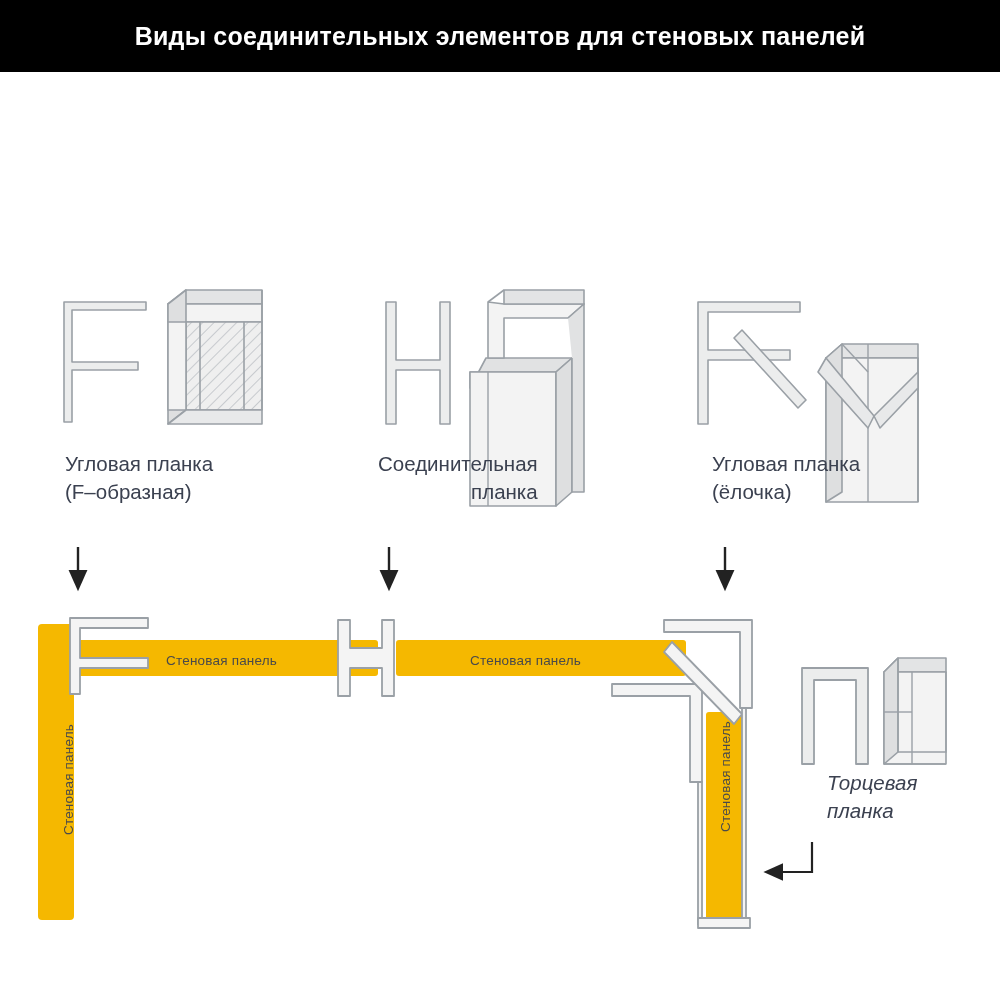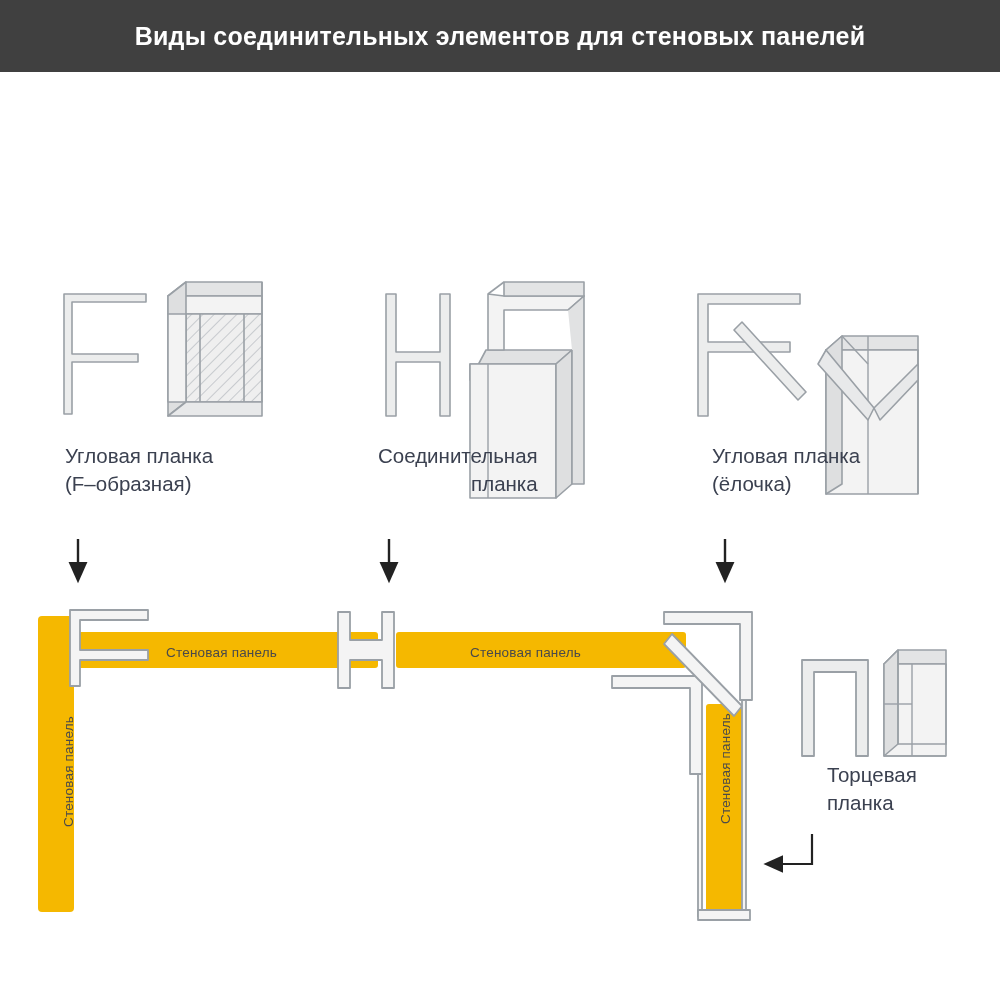--- a/index.html
+++ b/index.html
@@ -16,57 +16,57 @@
     overflow: hidden;
   }
 
   
   .header-bar {
     position: absolute;
     left: 0;
     top: 0;
     width: 1000px;
     height: 72px;
-    background: #404040;
+    background: #000000;
     display: flex;
     align-items: center;
     justify-content: center;
   }
   .header-title {
     color: #ffffff;
     font-size: 25px;
     font-weight: bold;
     letter-spacing: 0.2px;
     text-align: center;
   }
 
   
   .canvas {
     position: absolute;
     left: 0;
-    top: 64px;
+    top: 72px;
     width: 1000px;
     height: 819px;
   }
   .canvas svg {
     display: block;
   }
 
   
   .label {
     position: absolute;
     font-size: 20.5px;
     line-height: 28px;
     color: #3b4150;
     white-space: pre-line;
   }
   .label-1 { left: 65px;  top: 378px; }
   .label-2 { left: 378px; top: 378px; text-align: right; }
   .label-3 { left: 712px; top: 378px; }
-  .label-4 { left: 827px; top: 697px; }
+  .label-4 { left: 827px; top: 697px; font-style: italic; }
 
   
   .panel-text {
     position: absolute;
     color: #4a4a4a;
     font-size: 13.5px;
     letter-spacing: 0.2px;
     white-space: nowrap;
   }
   .panel-text.horiz-left  { left: 166px; top: 581px; }

